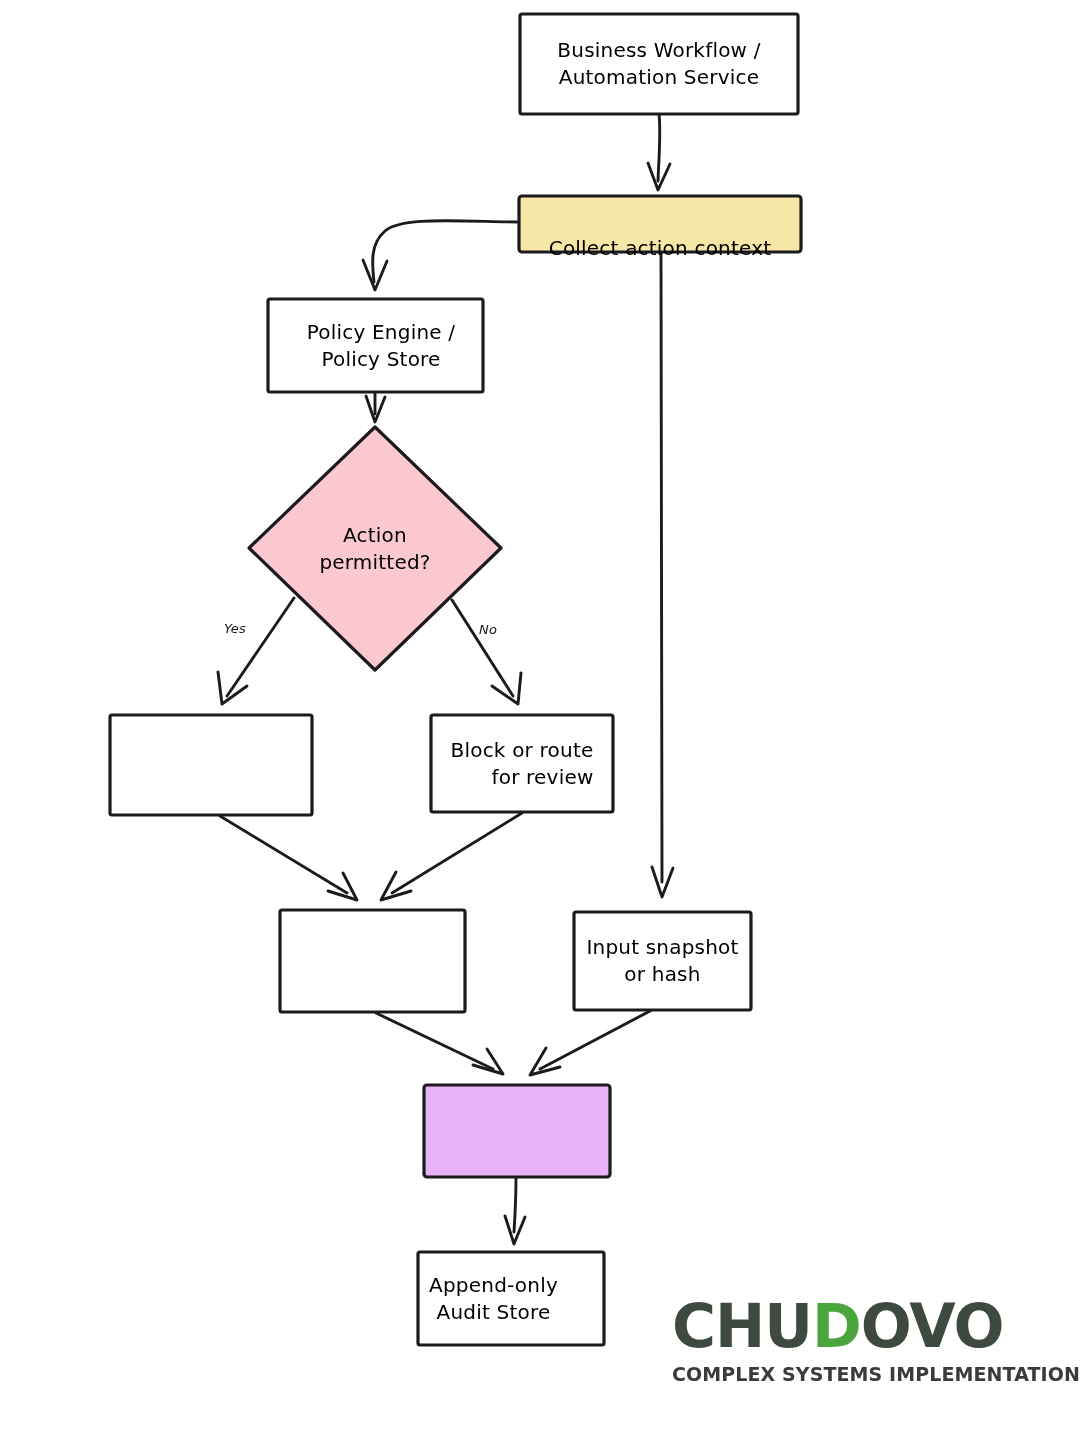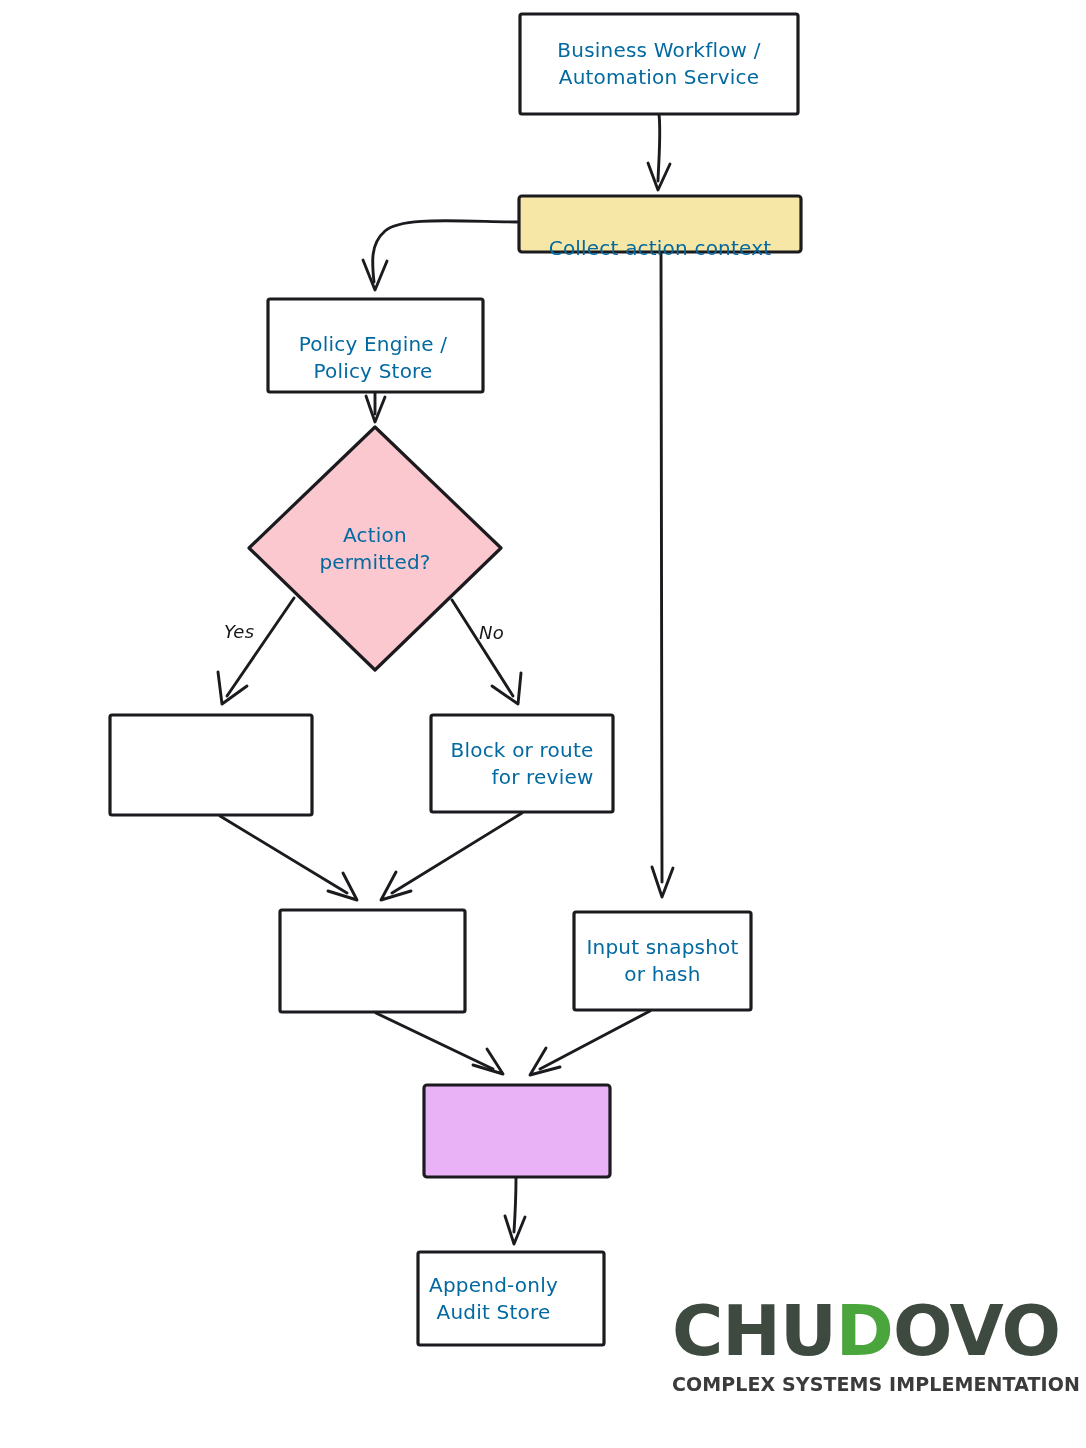--- a/index.html
+++ b/index.html
@@ -52,48 +52,48 @@
     stroke-width: 2.9;
     stroke-linecap: round;
     stroke-linejoin: round;
   }
   .node-label {
     position: absolute;
     display: flex;
     align-items: center;
     justify-content: center;
     text-align: center;
-    color: #0369a1;
+    color: #000000;
     font-family: "DejaVu Sans", sans-serif;
     font-size: 20px;
     line-height: 1.34;
     letter-spacing: 0.2px;
     pointer-events: none;
     white-space: pre-line;
   }
   .edge-label {
     position: absolute;
     color: #17171b;
     font-family: "DejaVu Sans", sans-serif;
-    font-size: 18px;
+    font-size: 13px;
     font-style: italic;
     letter-spacing: 0.3px;
     white-space: nowrap;
   }
   
   #logo {
     position: absolute;
     left: 672px;
     top: 1296px;
     width: 392px;
     height: 100px;
   }
   #logo-wordmark {
     font-family: "DejaVu Sans", sans-serif;
-    font-size: 70px;
+    font-size: 60px;
     font-weight: bold;
     letter-spacing: -1px;
     line-height: 1;
     white-space: nowrap;
   }
   #logo-wordmark .dark  { color: #3e4a40; }
   #logo-wordmark .green { color: #4aa63c; }
   #logo-tagline {
     font-family: "DejaVu Sans", sans-serif;
     font-size: 19.3px;
@@ -195,21 +195,21 @@
       <rect class="node-rect" x="418" y="1252" width="186" height="93" rx="2"></rect>
 
     </g>
   </svg>
 
   <div class="node-label" style="left:520px; top:14px; width:278px; height:100px;">Business Workflow /
 Automation Service</div>
 
   <div class="node-label" style="left:519px; top:196px; width:282px; height:56px;margin-top:24px;">Collect action context</div>
 
-  <div class="node-label" style="left:268px; top:299px; width:210px; height:93px;margin-top:12px;">Policy Engine /
+  <div class="node-label" style="left:276px; top:299px; width:210px; height:93px;">Policy Engine /
 Policy Store</div>
 
   <div class="node-label" style="left:249px; top:427px; width:252px; height:243px;">Action
 permitted?</div>
 
 
   <div class="node-label" style="left:431px; top:715px; width:182px; height:97px;text-align:right;">Block or route
 for review</div>
 
 

